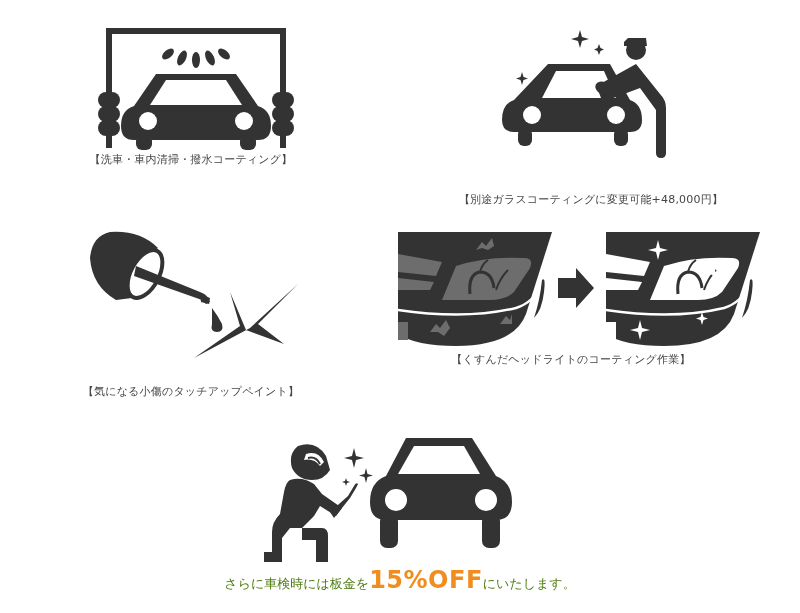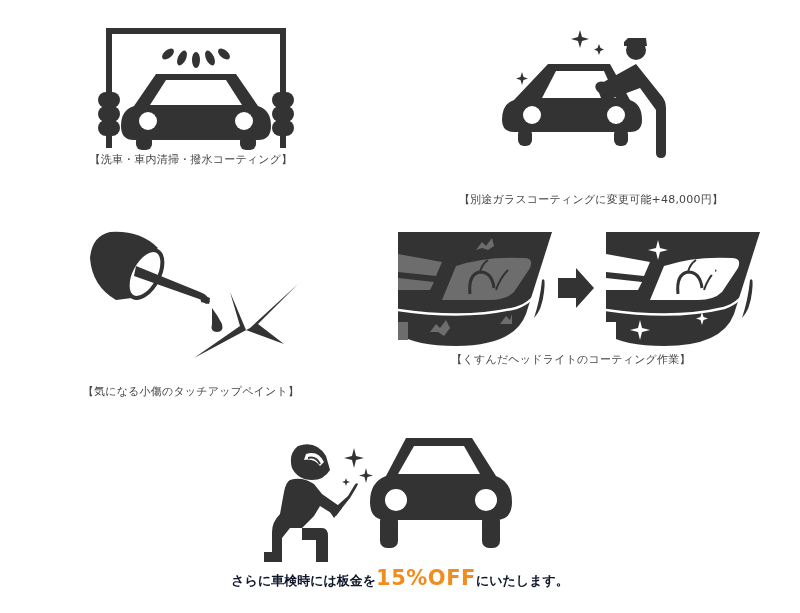--- a/index.html
+++ b/index.html
@@ -2,22 +2,22 @@
 <html><head>
 <meta charset="utf-8">
 <style>
   html, body { margin: 0; padding: 0; background: #ffffff; }
   body { width: 800px; height: 613px; position: relative; overflow: hidden;
          font-family: "DejaVu Sans", "Liberation Sans", sans-serif; color: #3a3a3a; }
   .abs { position: absolute; }
   svg { display: block; overflow: visible; }
   .caption { position: absolute; font-size: 11px; color: #444; white-space: nowrap; letter-spacing: 0.2px; text-align: center; }
   .promo { position: absolute; left: 0; width: 800px; top: 566px; text-align: center; white-space: nowrap; }
-  .promo .txt { font-size: 13px; font-weight: bold; color: #0f172a; vertical-align: baseline; }
-  .promo .hl { font-size: 21px; font-weight: bold; vertical-align: baseline; letter-spacing: 0.5px; }
+  .promo .txt { font-size: 13px; font-weight: normal; color: #4d7c0f; vertical-align: baseline; }
+  .promo .hl { font-size: 24px; font-weight: bold; vertical-align: baseline; letter-spacing: 0.5px; }
   .ink { fill: #333333; }
   .lens-gray { fill: #6d6d6d; }
 </style>
 </head>
 <body>
 
 <div class="abs" style="left:96px; top:20px; width:200px; height:150px;">
   <svg width="200" height="130" viewBox="0 0 200 130">
 
     <path class="ink" d="M10 8 H190 V128 H184 V14 H16 V128 H10 Z"></path>

